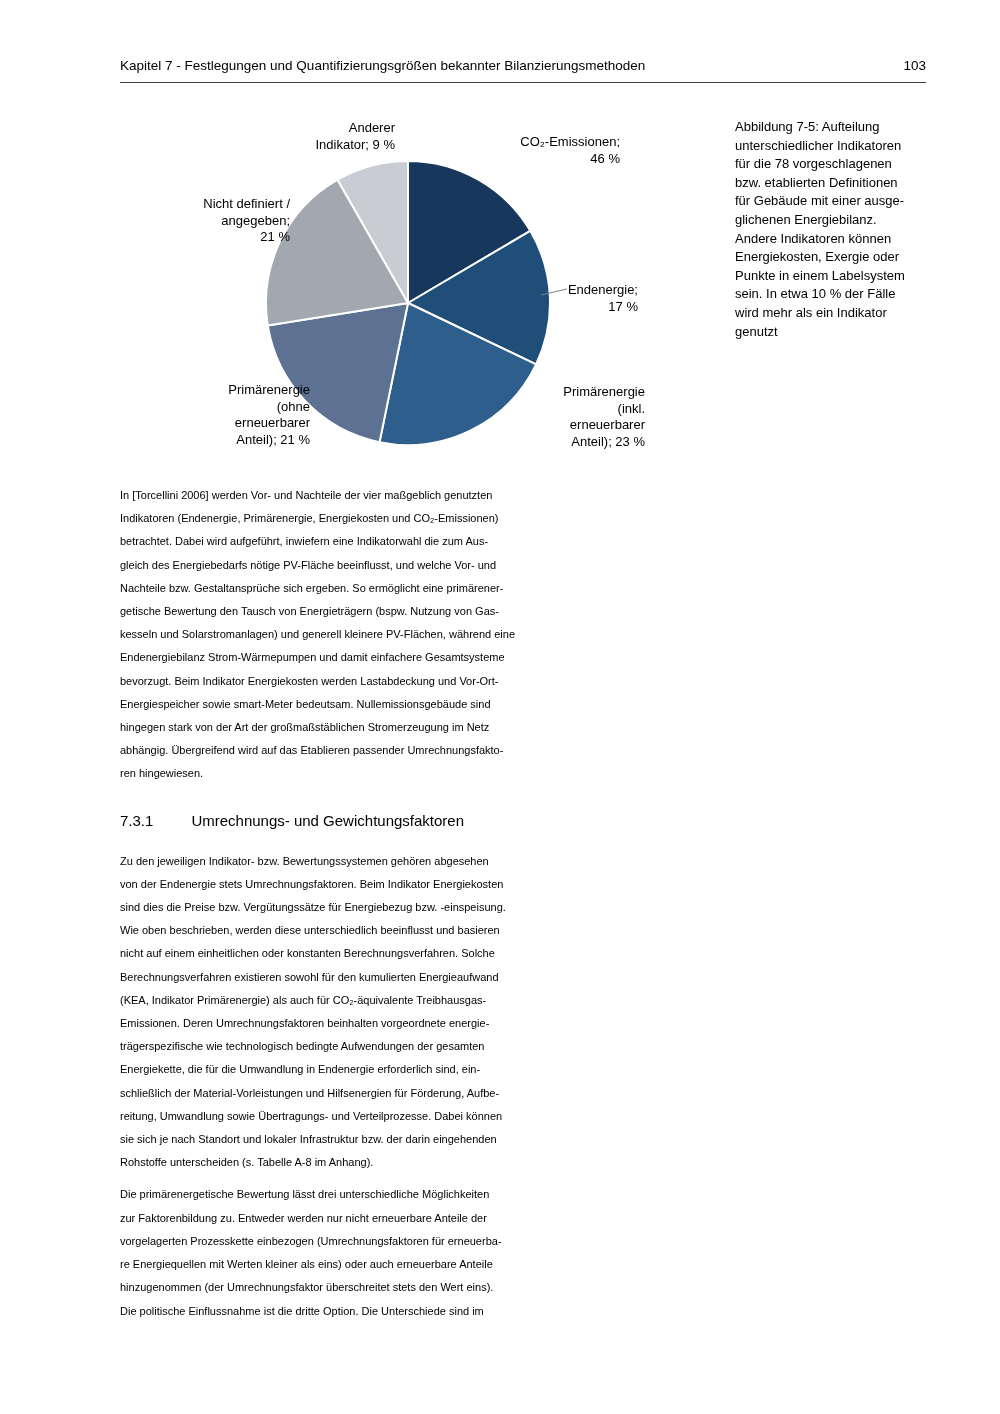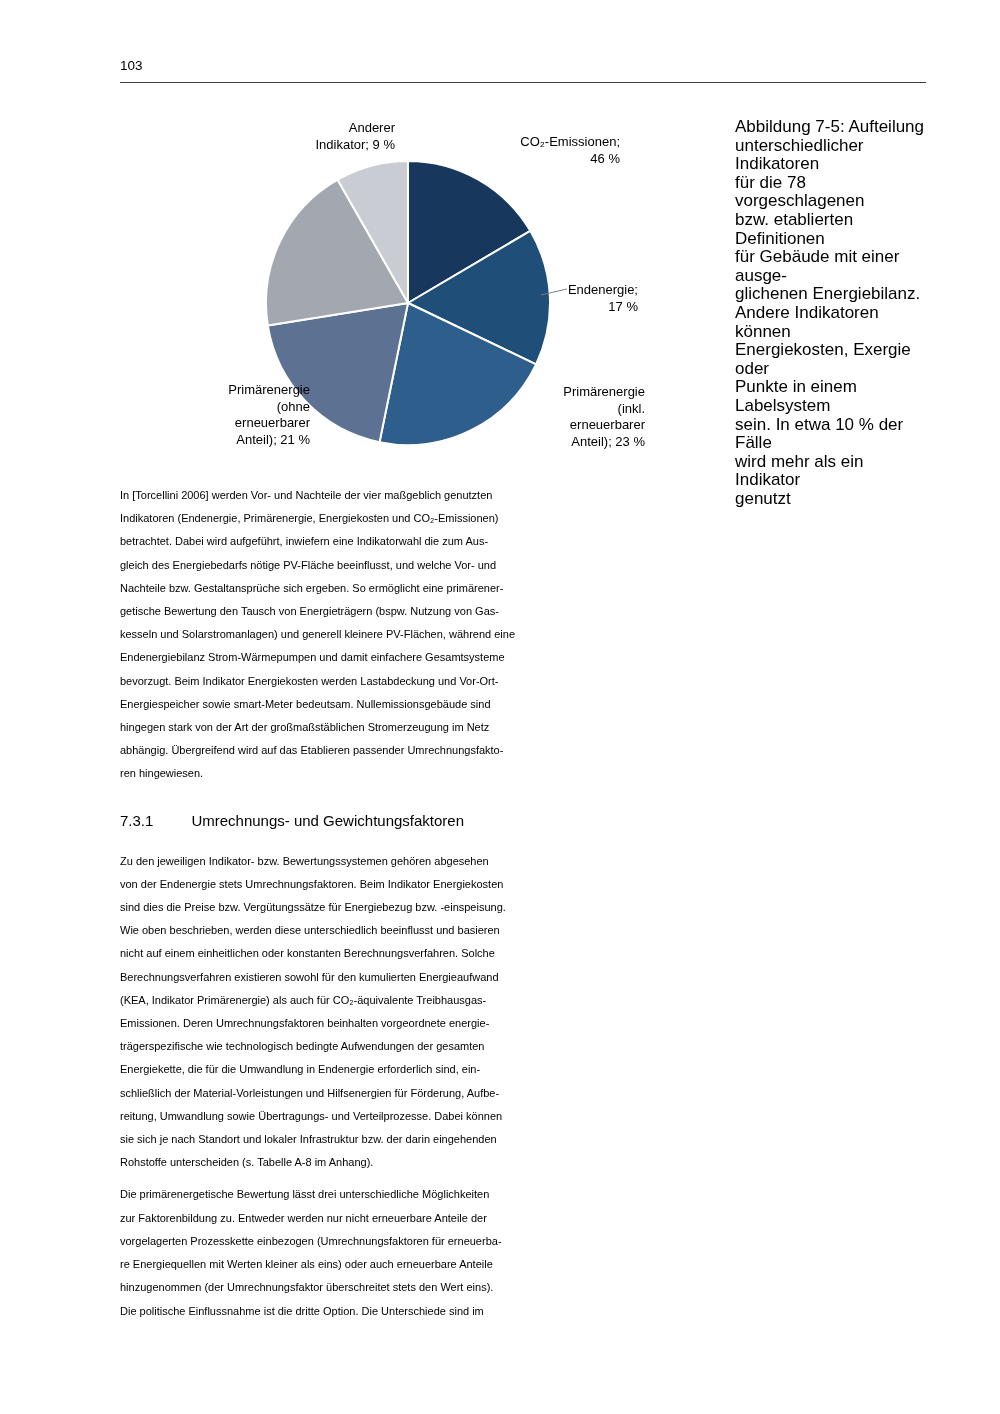--- a/index.html
+++ b/index.html
@@ -25,57 +25,61 @@
     text-align:right; white-space:pre-line; color:#000;
   }
   .lab-anderer   { left:145px; top:14px;  width:130px; }
   .lab-co2       { left:350px; top:28px;  width:150px; }
   .lab-nicht     { left:30px;  top:90px;  width:140px; }
   .lab-ende      { left:408px; top:176px; width:110px; }
   .lab-prim-ohne { left:50px;  top:276px; width:140px; }
   .lab-prim-inkl { left:385px; top:278px; width:140px; }
   .figure-caption {
     position:absolute; left:615px; top:12px; width:198px;
-    font-size:17px; line-height:18.6px; white-space:pre-line;
+    font-size:13px; line-height:18.6px; white-space:pre-line;
   }
   .content { position:absolute; left:120px; top:484px; width:598px; }
   .para {
     font-size:11px; line-height:23.2px;
     white-space:pre-line; margin:0;
   }
   .para + .para { margin-top:9px; }
   .section-heading {
     display:flex; gap:38px; align-items:baseline;
     font-size:15px; margin-top:26px; margin-bottom:21px;
   }
 </style>
 </head>
 <body>
 
 <div class="page">
 
   <div class="header">
+    <span>Kapitel 7 - Festlegungen und Quantifizierungsgrößen bekannter Bilanzierungsmethoden</span>
     <span>103</span>
   </div>
 
   <div class="figure-row">
     <svg width="806" height="374" viewBox="0 0 806 374">
         <path d="M 288 197 L 288.00 55.00 A 142 142 0 0 1 410.29 124.82 Z" fill="#17375C" stroke="#ffffff" stroke-width="2" stroke-linejoin="round"></path>
         <path d="M 288 197 L 410.29 124.82 A 142 142 0 0 1 416.06 258.35 Z" fill="#1F4E79" stroke="#ffffff" stroke-width="2" stroke-linejoin="round"></path>
         <path d="M 288 197 L 416.06 258.35 A 142 142 0 0 1 259.54 336.12 Z" fill="#2D5E8C" stroke="#ffffff" stroke-width="2" stroke-linejoin="round"></path>
         <path d="M 288 197 L 259.54 336.12 A 142 142 0 0 1 147.78 219.42 Z" fill="#5D7192" stroke="#ffffff" stroke-width="2" stroke-linejoin="round"></path>
         <path d="M 288 197 L 147.78 219.42 A 142 142 0 0 1 217.59 73.68 Z" fill="#A3A8B0" stroke="#ffffff" stroke-width="2" stroke-linejoin="round"></path>
         <path d="M 288 197 L 217.59 73.68 A 142 142 0 0 1 288.00 55.00 Z" fill="#C9CDD3" stroke="#ffffff" stroke-width="2" stroke-linejoin="round"></path>
         <line x1="421" y1="189" x2="447" y2="183" stroke="#7f7f7f" stroke-width="1"></line>
       </svg>
 
     <div class="pie-label lab-anderer">Anderer
 Indikator; 9 %</div>
     <div class="pie-label lab-co2">CO₂-Emissionen;
 46 %</div>
+    <div class="pie-label lab-nicht">Nicht definiert /
+angegeben;
+21 %</div>
     <div class="pie-label lab-ende">Endenergie;
 17 %</div>
     <div class="pie-label lab-prim-ohne">Primärenergie
 (ohne
 erneuerbarer
 Anteil); 21 %</div>
     <div class="pie-label lab-prim-inkl">Primärenergie
 (inkl.
 erneuerbarer
 Anteil); 23 %</div>

